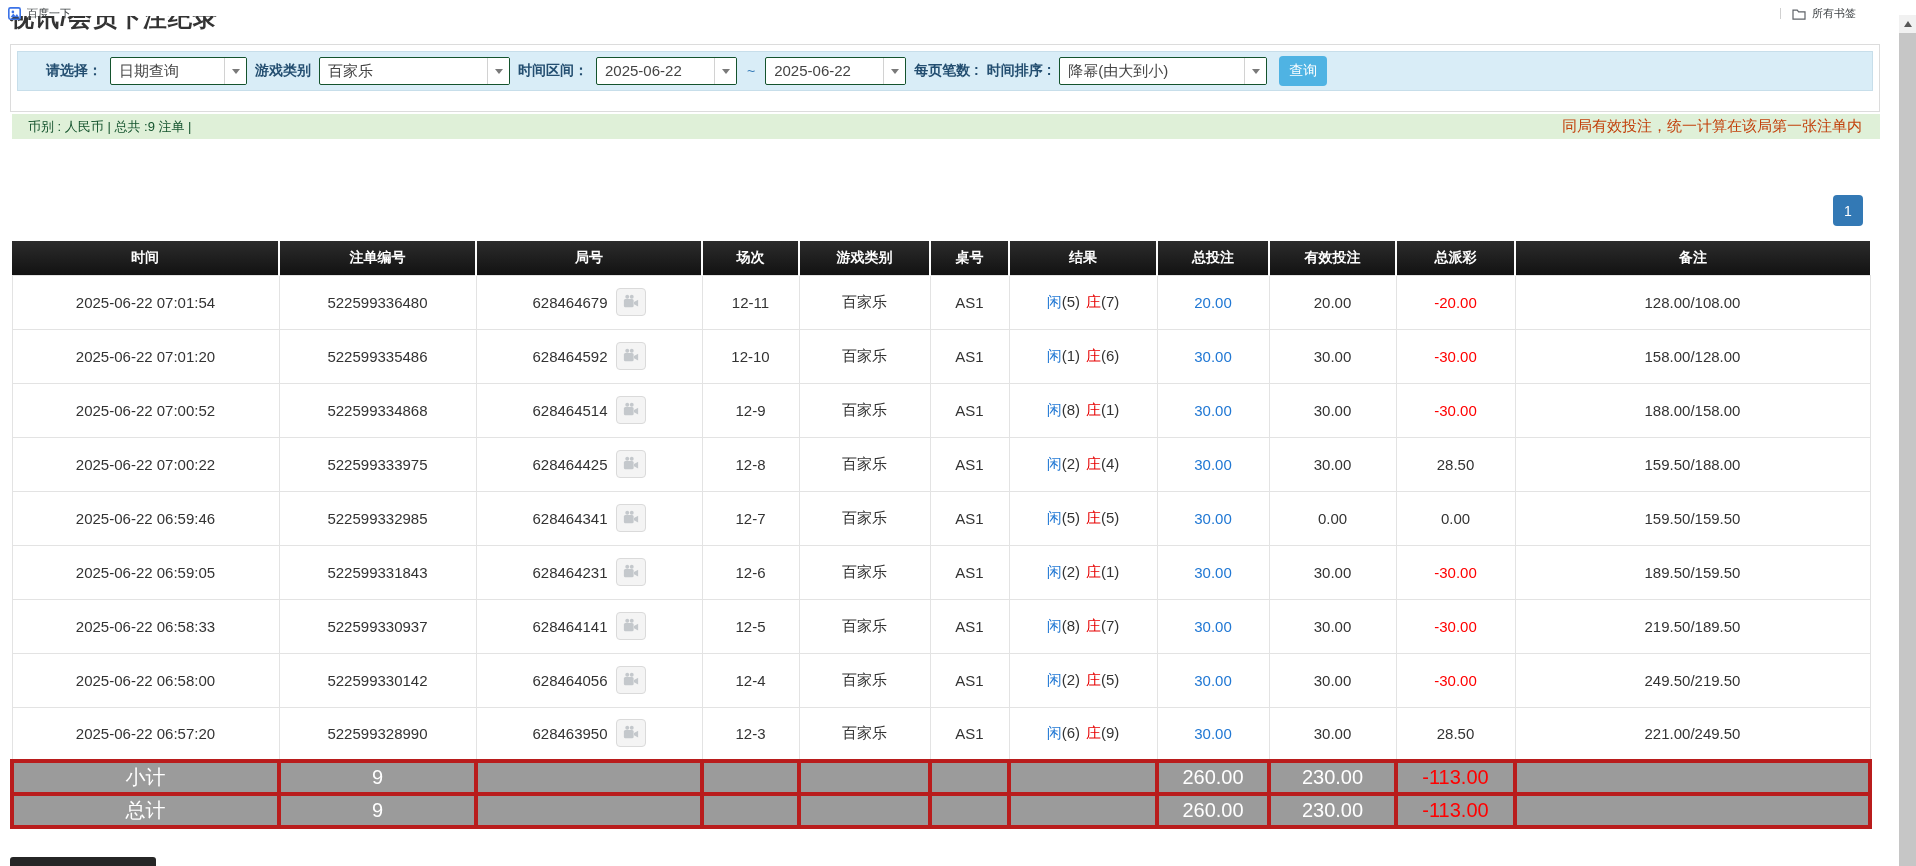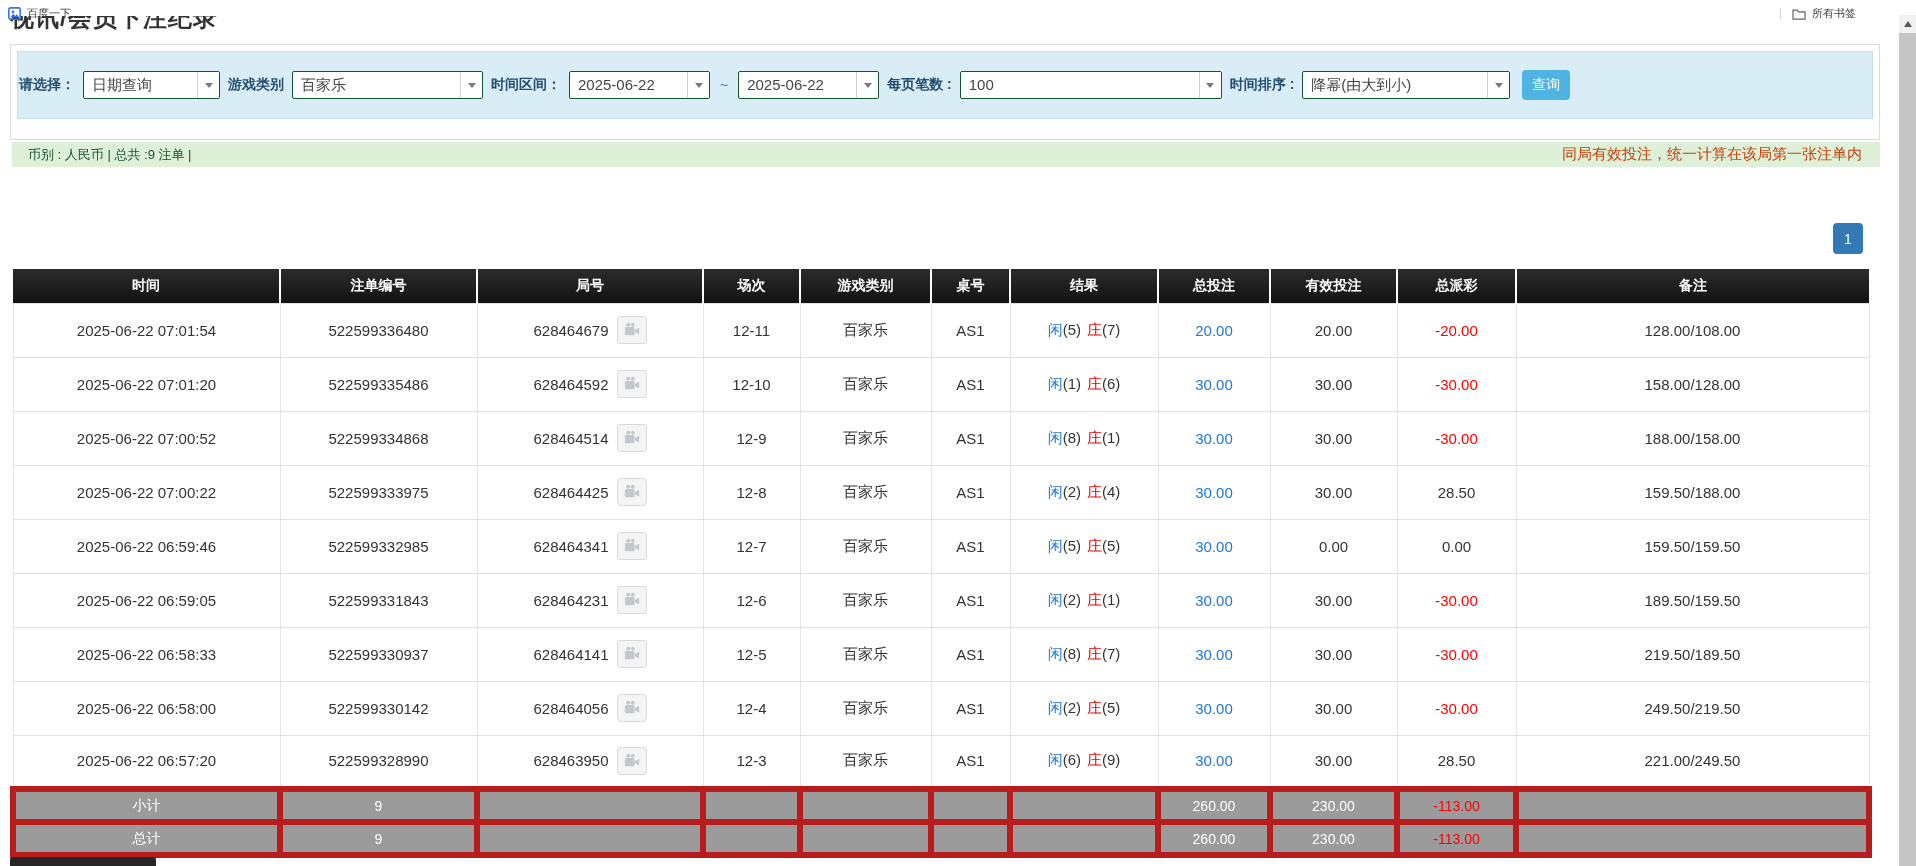--- a/index.html
+++ b/index.html
@@ -15,22 +15,22 @@
   .bm-divider { width:1px; height:11px; background:#d0d0d0; margin-right:4px; }
 
   
   .title-clip { height:19px; overflow:hidden; position:relative; margin:1px 0 0 10px; }
   .page-title { position:absolute; top:-14px; left:0; font-size:24px; font-weight:bold; color:#333;
     letter-spacing:1px; white-space:nowrap; }
 
   
   .panel-outer { margin:9px 19px 0 10px; border:1px solid #dcdcdc; background:#fff;
     padding:6px 6px 20px 6px; }
-  .filter-strip { background:#d9edf7; border:1px solid #c7deea; height:68px;
-    display:flex; align-items:center; padding:0 1px; gap:8px; }
+  .filter-strip { background:#d9edf7; border:1px solid #c7deea; height:40px;
+    display:flex; align-items:center; padding:0 28px; gap:8px; }
   .f-label { font-size:14px; font-weight:bold; color:#234e70; white-space:nowrap; }
   .combo { display:flex; align-items:stretch; height:28px; background:#fff;
     border:1px solid #14532d; border-radius:2px; overflow:hidden; cursor:pointer; }
   .combo .val { flex:1; font-size:15px; color:#444; line-height:26px; padding:0 8px;
     white-space:nowrap; overflow:hidden; }
   .combo .arrow-box { width:22px; border-left:1px solid #d2d2d2; display:flex;
     align-items:center; justify-content:center; background:#fff; }
   .caret-down { width:0; height:0; border-left:4px solid transparent;
     border-right:4px solid transparent; border-top:5px solid #7a7a7a; }
   .w-select { width:137px; } .w-game { width:191px; } .w-date { width:141px; }
@@ -59,22 +59,22 @@
   .bet-table th:first-child { border-left:none; }
   .bet-table td { height:54px; text-align:center; font-size:15px; color:#333;
     border:1px solid #e3e3e3; background:#fff; }
   .round-wrap { display:flex; align-items:center; justify-content:center; gap:8px; }
   .video-btn { width:30px; height:28px; background:#f4f4f4; border:1px solid #dadada;
     border-radius:4px; display:flex; align-items:center; justify-content:center; cursor:pointer; }
   .res-player { color:#2178d4; } .res-banker { color:#e60000; margin-left:6px; }
   .res-num { color:#333; }
   .bet-link { color:#2178d4; cursor:pointer; }
   .payout.neg, .auto-neg.neg { color:#ff0000; }
-  .totals-row td { background:#9b9b9b; color:#fff; height:33px; font-size:14px;
-    border:6px solid #b91c1c; }
+  .totals-row td { background:#9b9b9b; color:#fff; height:33px; font-size:20px;
+    border:4px solid #b91c1c; }
   .totals-row td.auto-neg.neg, .totals-row .neg { color:#ff0000; }
 
   
   .bottom-cut { position:absolute; left:10px; bottom:0; width:146px; height:9px;
     background:#262626; border-radius:3px 3px 0 0; }
 
   
   .scrollbar { position:absolute; top:15px; right:0; width:17px; height:851px;
     background:#f1f1f1; z-index:40; }
   .sb-arrow-up { height:18px; display:flex; align-items:center; justify-content:center;
@@ -140,26 +140,20 @@
       </div>
       <span class="tilde">~</span>
       <div class="combo w-date">
         <span class="val">2025-06-22</span>
         <span class="arrow-box">
             <span class="caret-down"></span>
           </span>
       </div>
 
       <span class="f-label">每页笔数 :</span>
-      <div class="combo w-size">
-        <span class="val">100</span>
-        <span class="arrow-box">
-            <span class="caret-down"></span>
-          </span>
-      </div>
 
       <span class="f-label">时间排序 :</span>
       <div class="combo w-sort">
         <span class="val">降幂(由大到小)</span>
         <span class="arrow-box">
             <span class="caret-down"></span>
           </span>
       </div>
 
       <button class="search-btn">查询</button>

